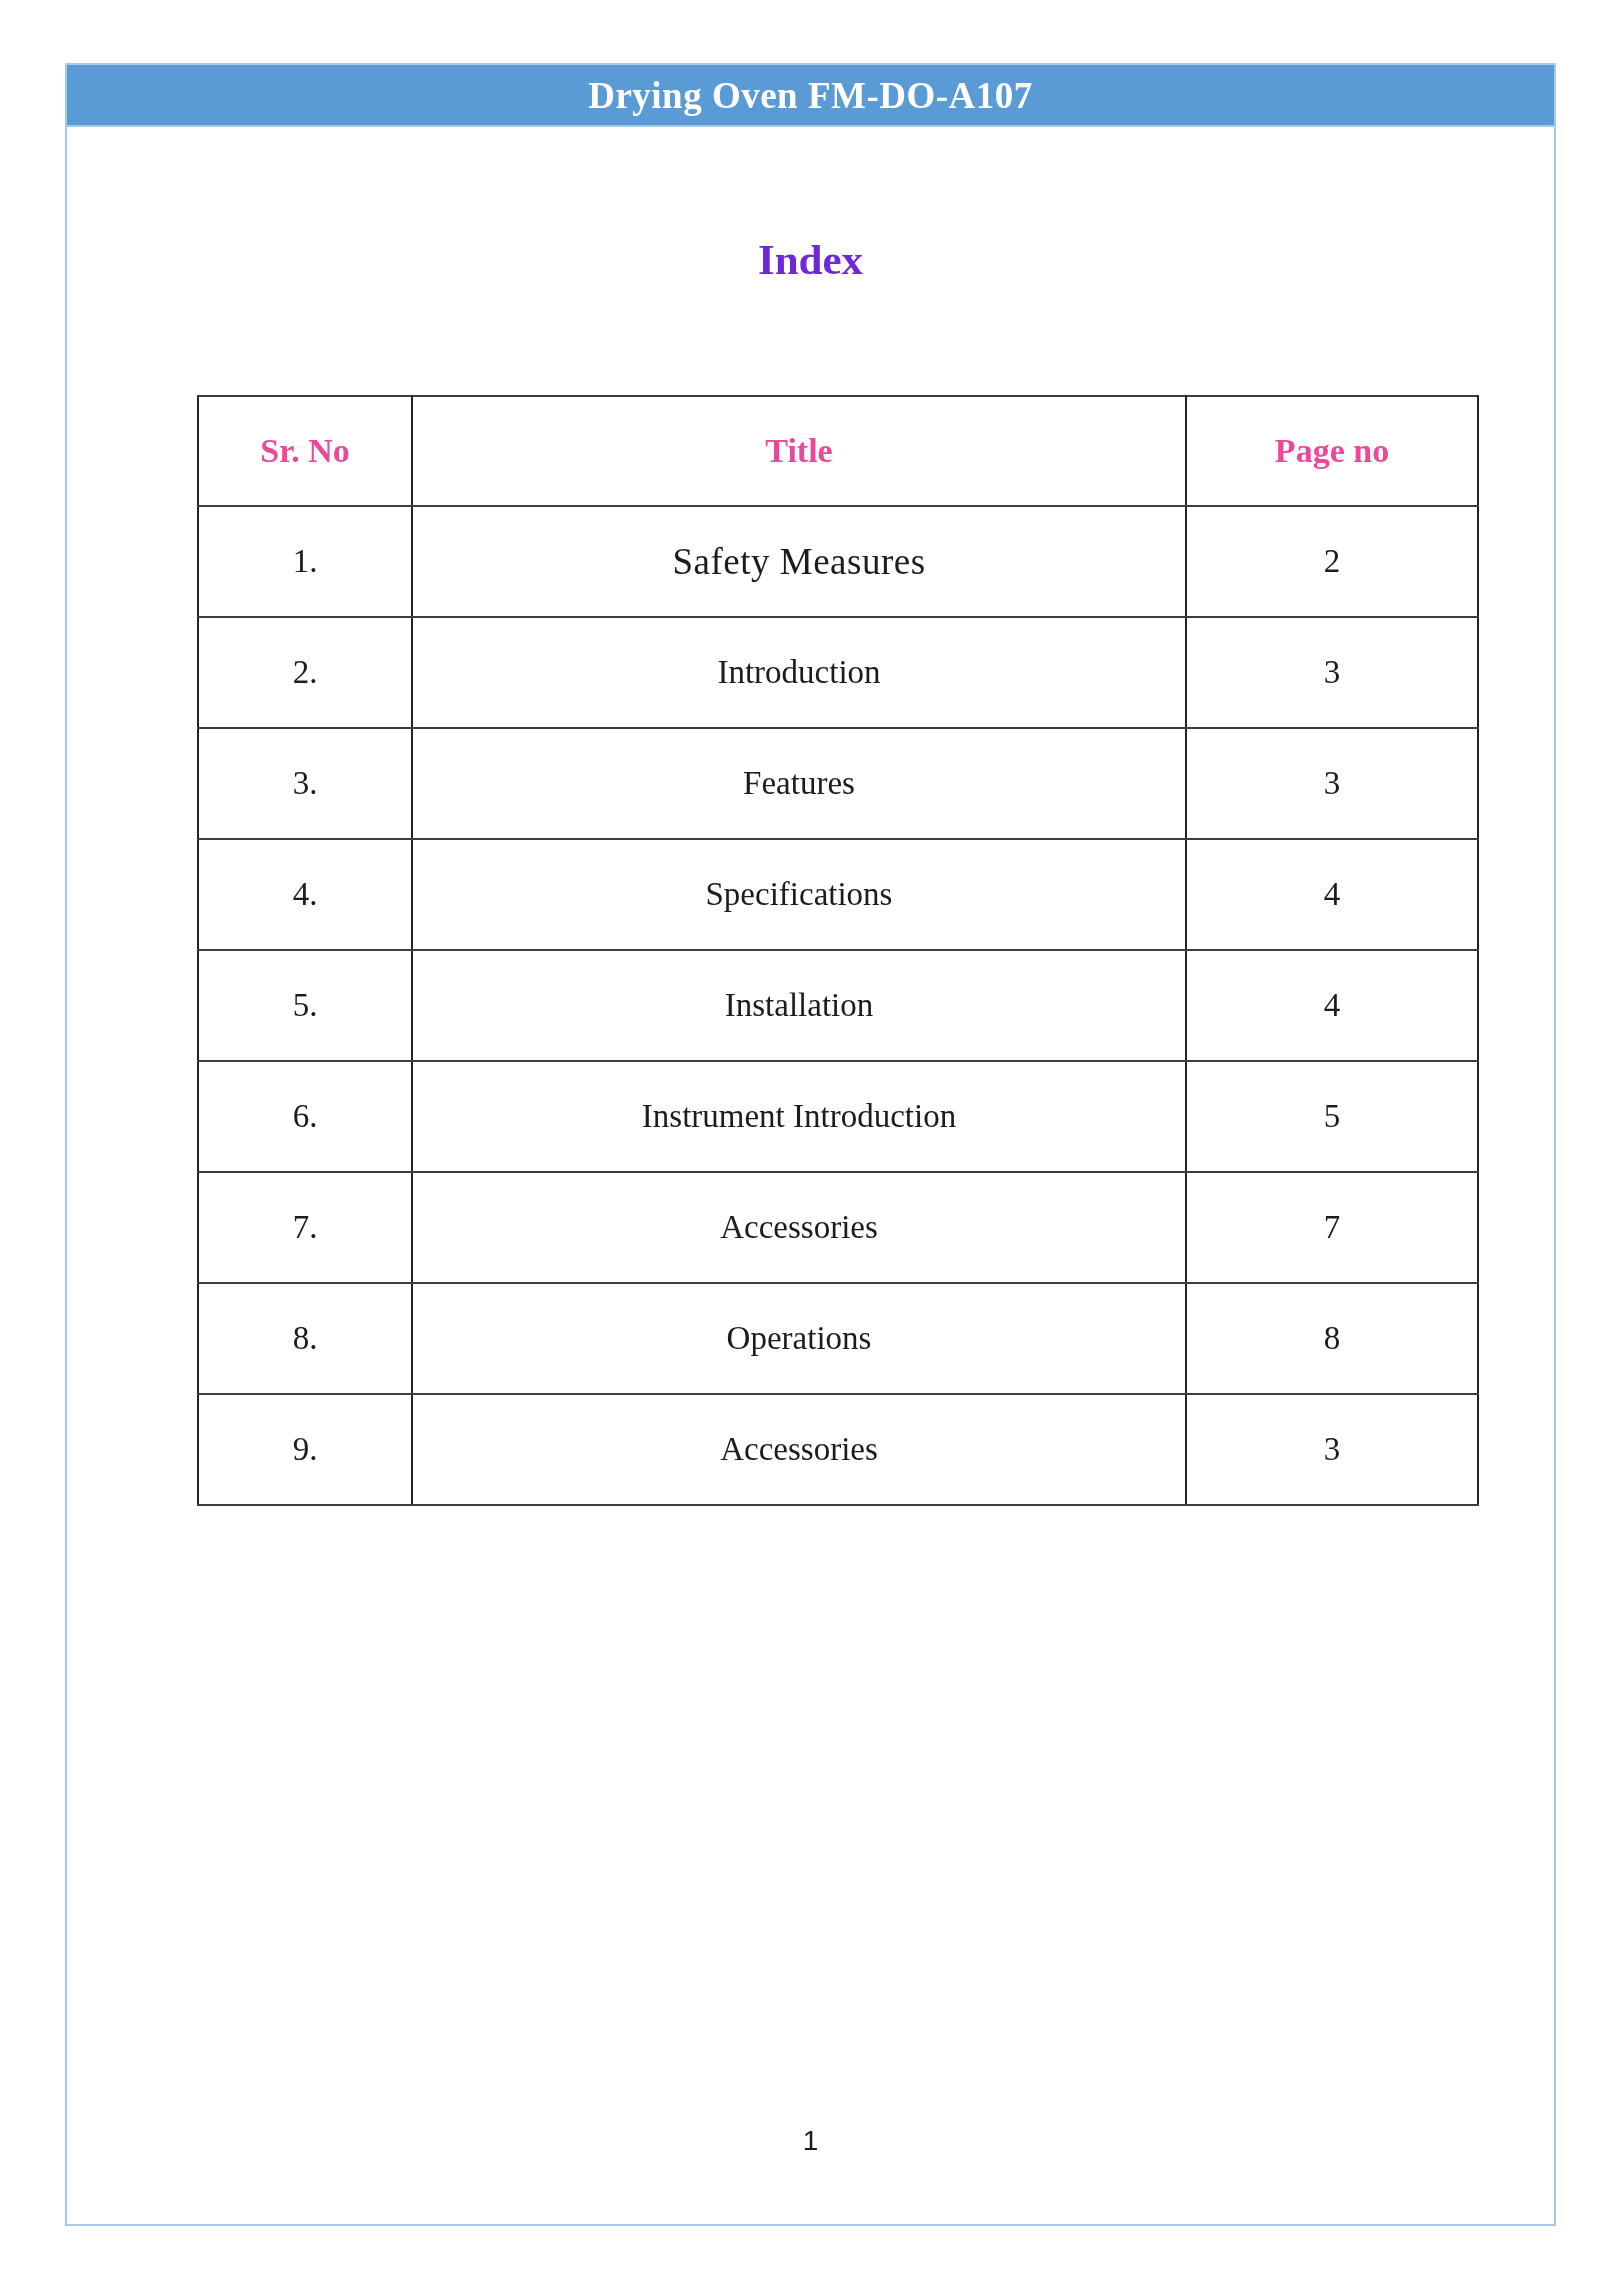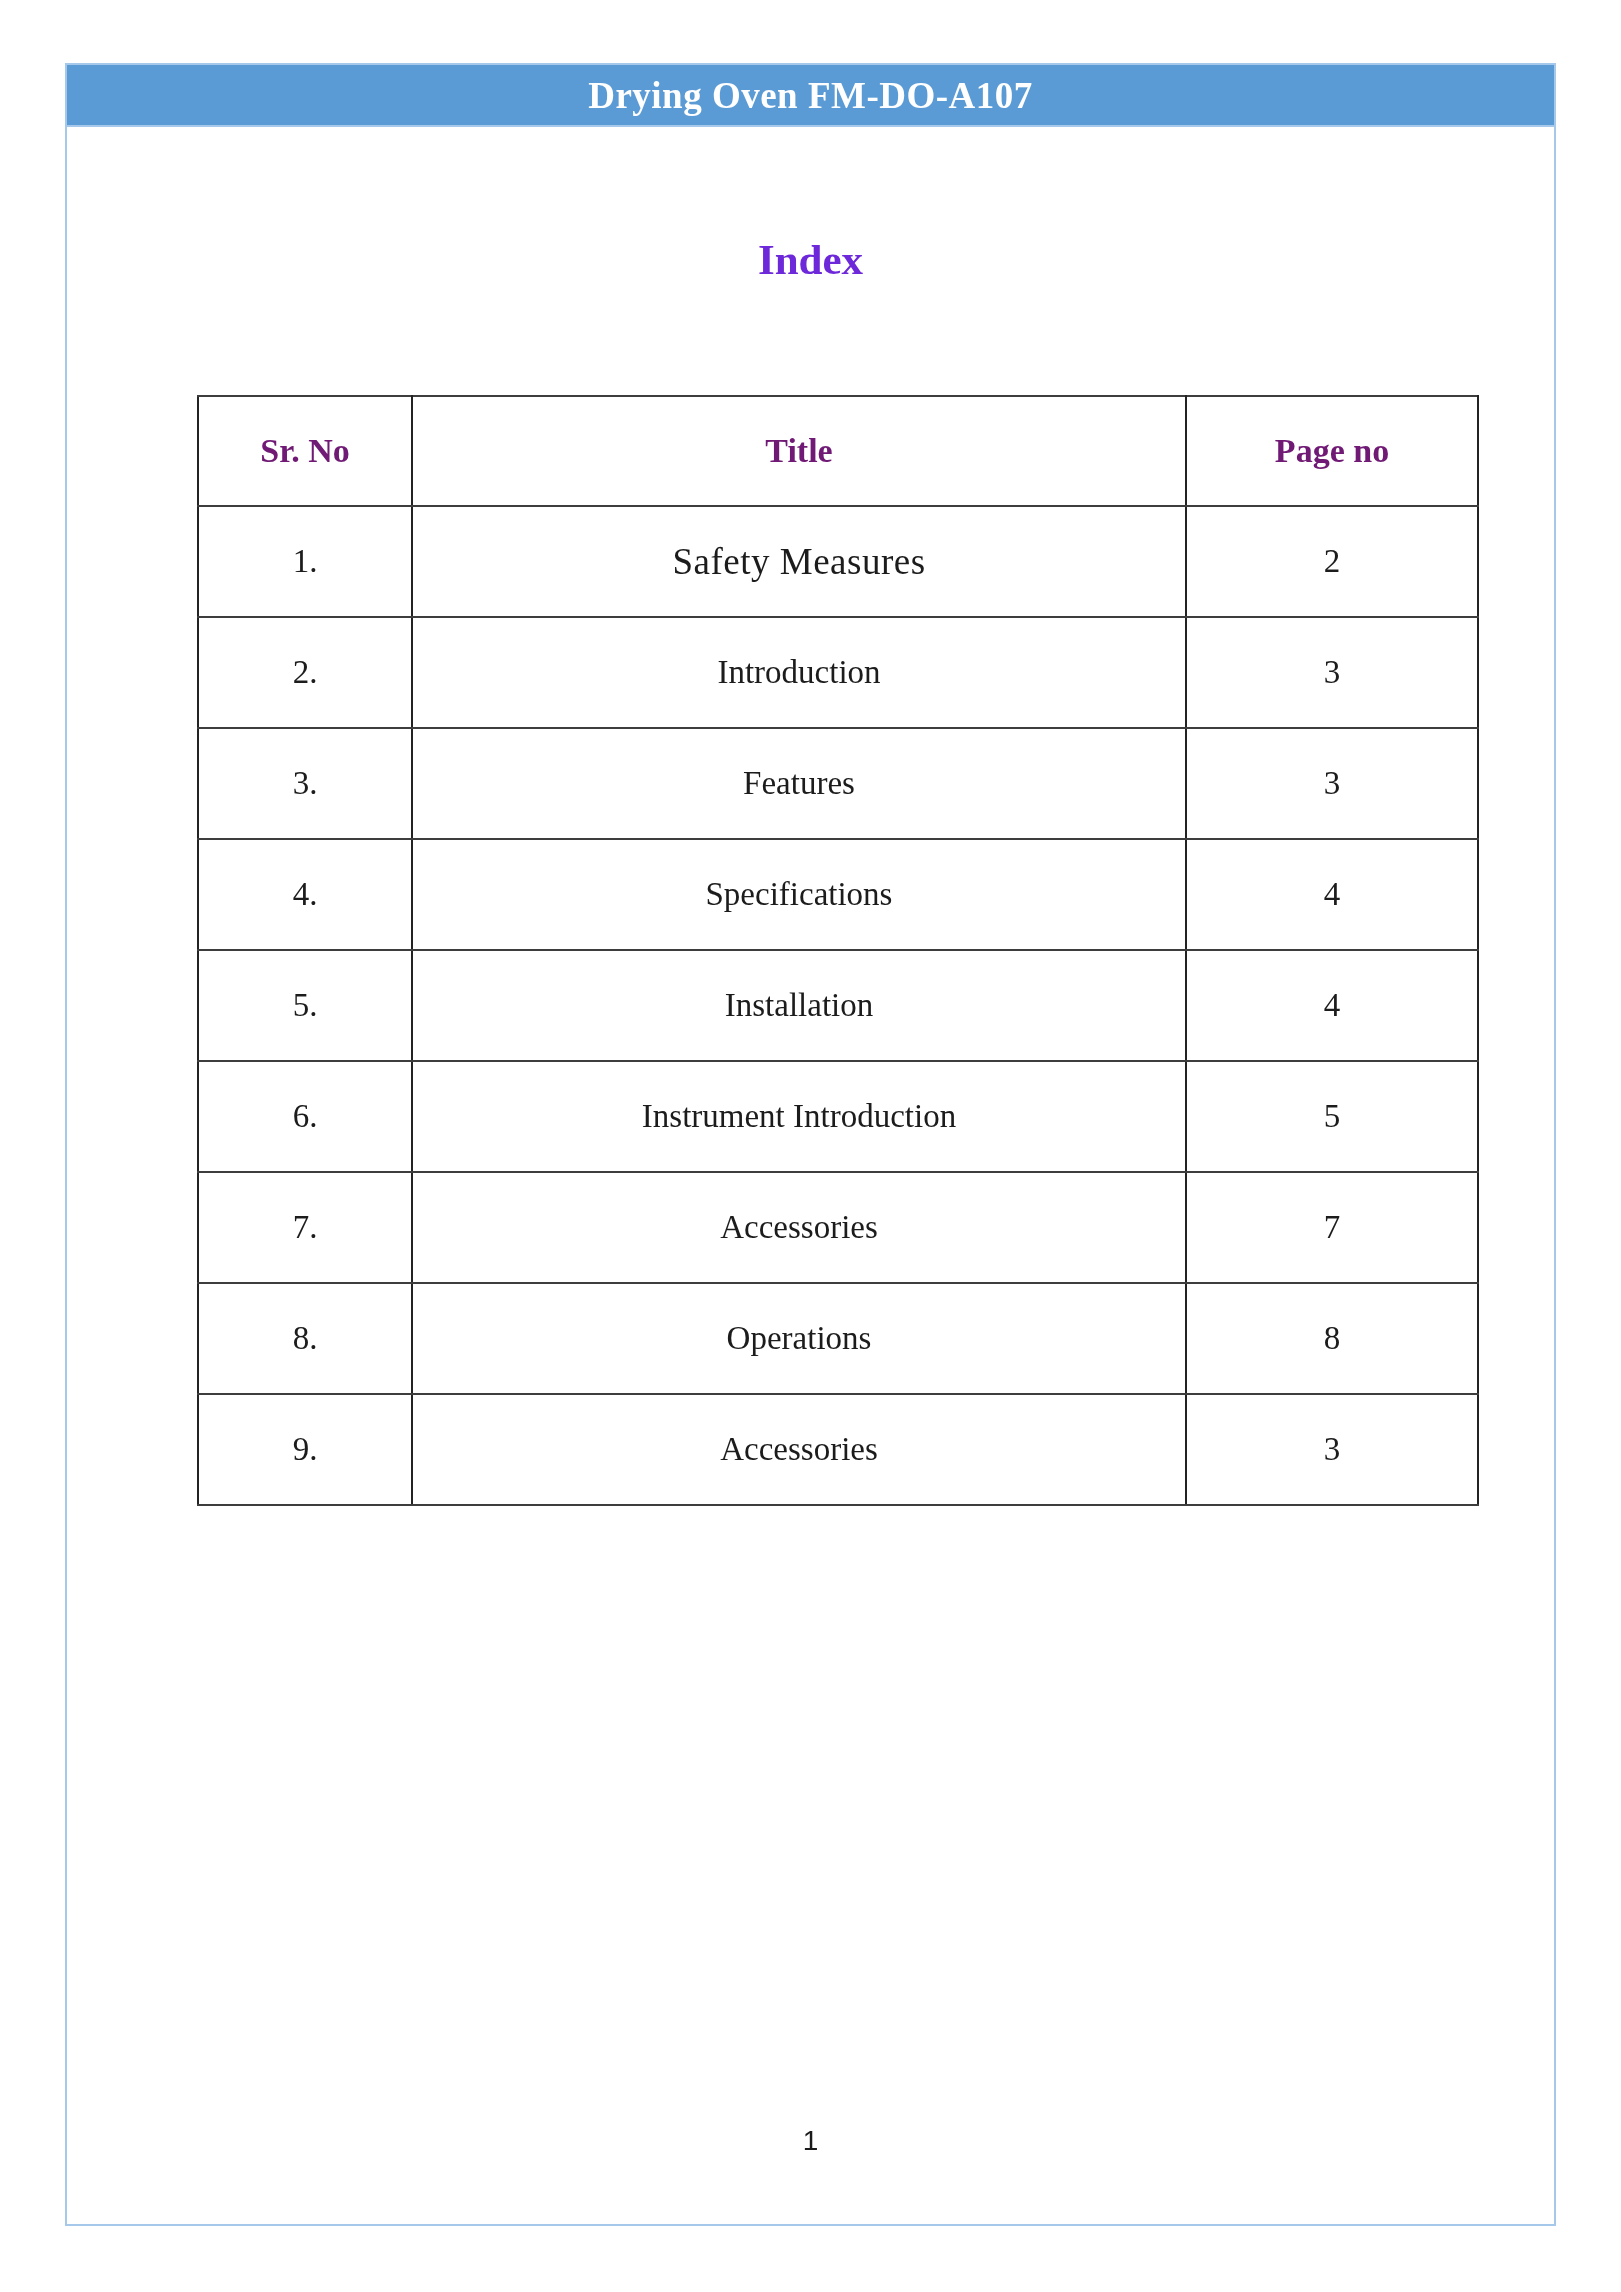--- a/index.html
+++ b/index.html
@@ -73,21 +73,21 @@
     border-bottom: 2.9px solid #3d3d3d;
     text-align: center;
     vertical-align: middle;
     padding: 0;
     background: #ffffff;
   }
   table.toc th {
     font-size: 34px;
     font-weight: bold;
     height: 108px;
-    color: #701a75;
+    color: #ec4899;
   }
   table.toc td {
     font-size: 33px;
     height: 109px;
     color: #1c1c1c;
   }
   table.toc td.lg {
     font-size: 37px;
     letter-spacing: 0.5px;
   }

